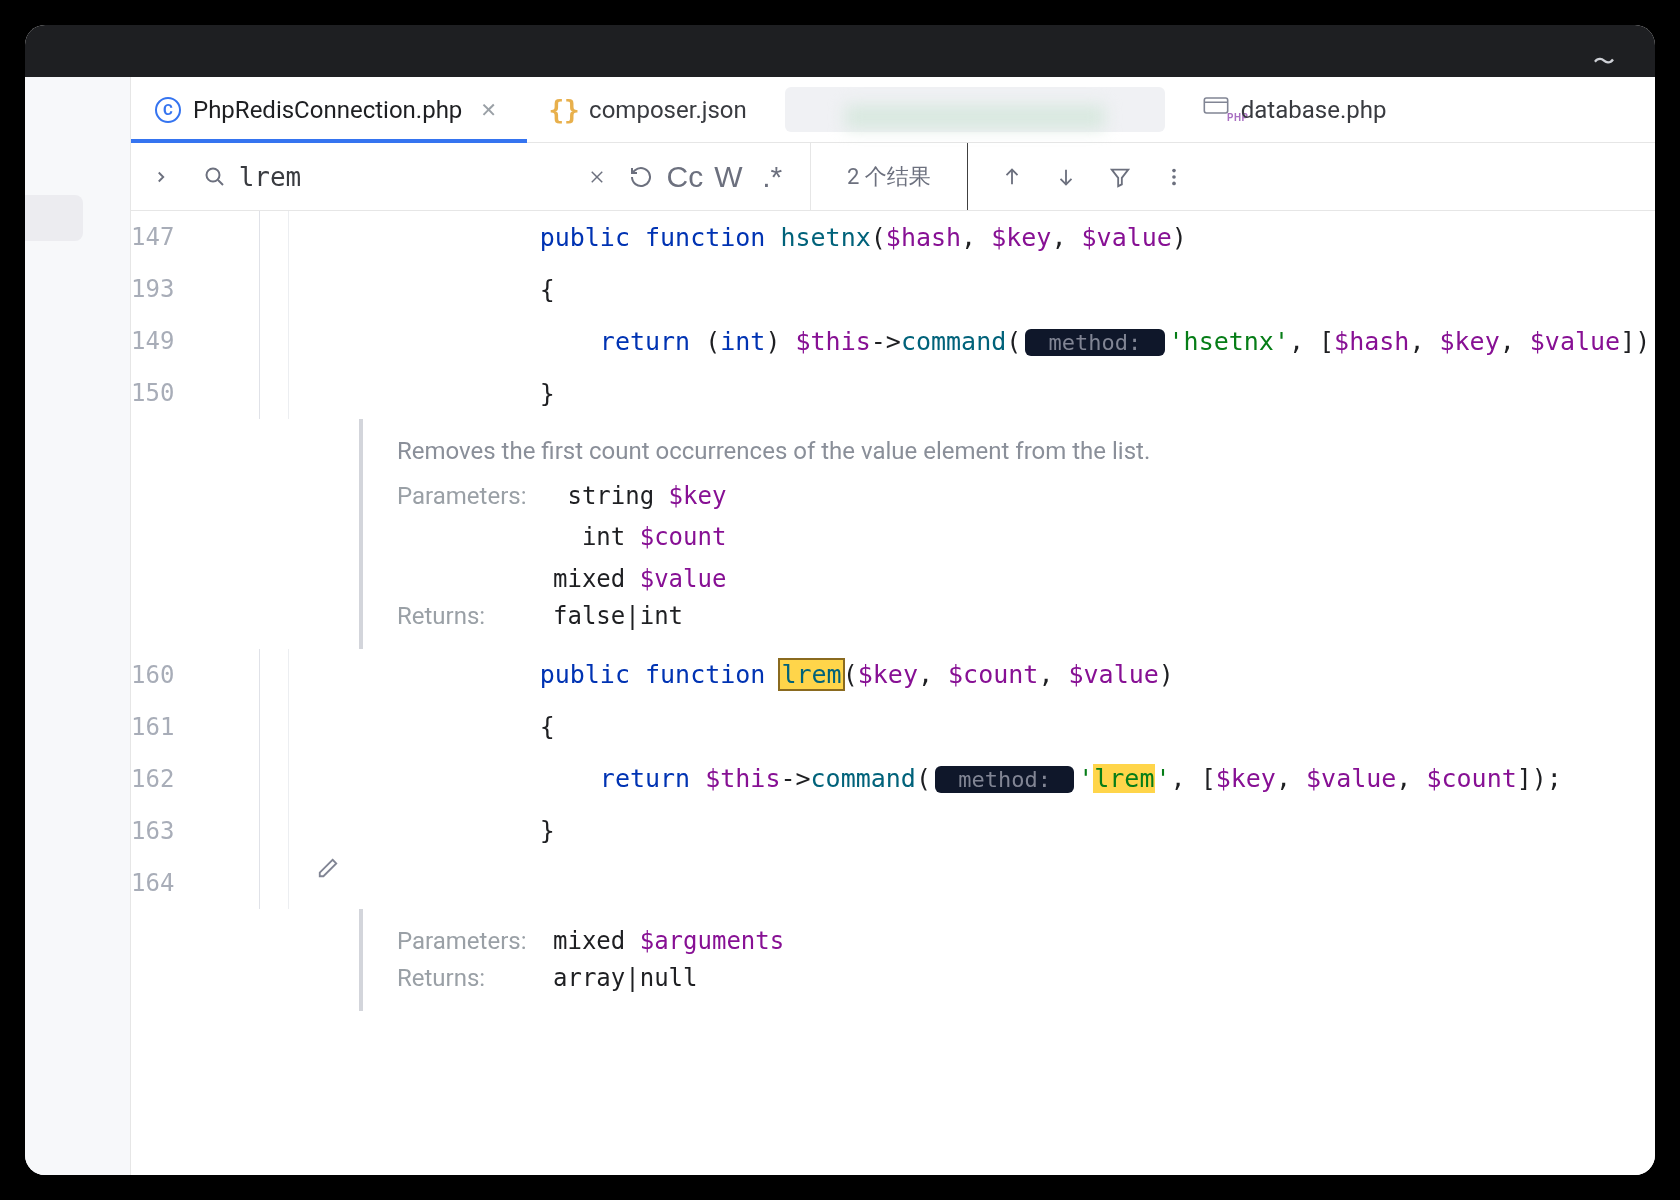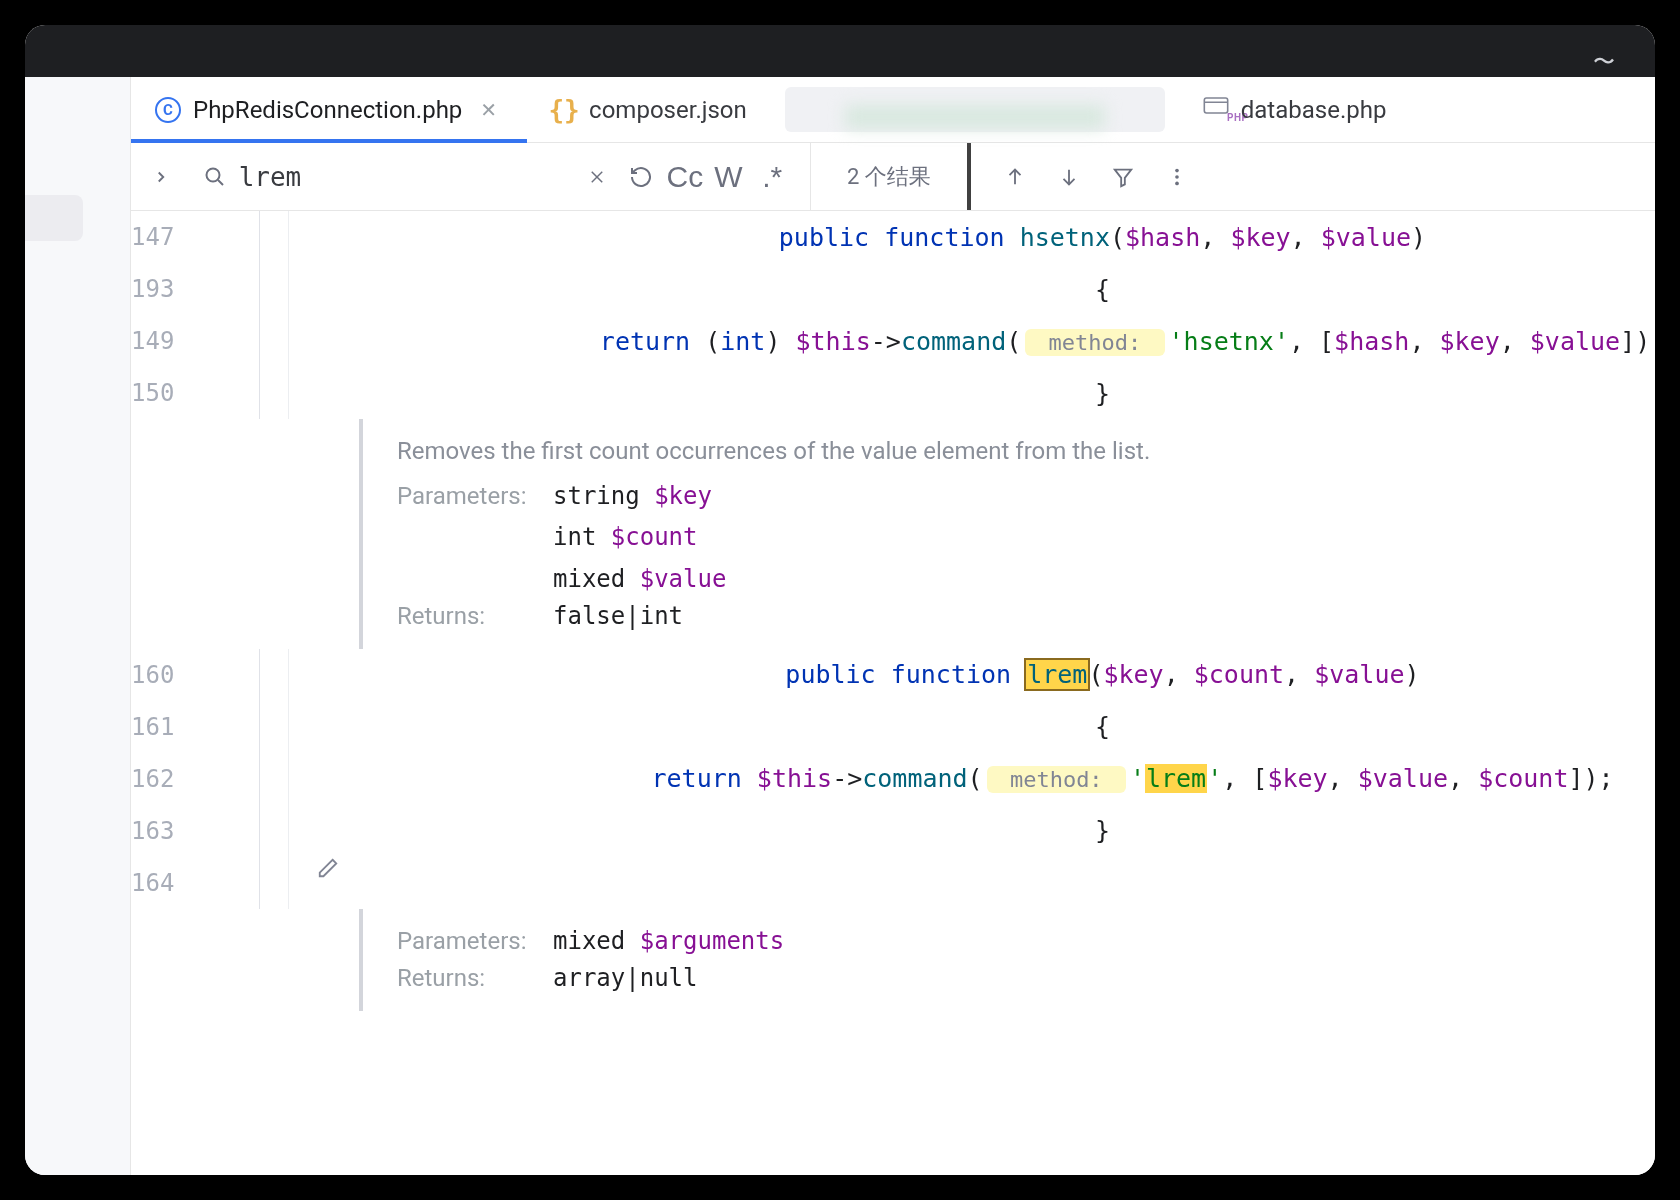--- a/index.html
+++ b/index.html
@@ -159,21 +159,21 @@
   .search-ctrl {
     width:44px;height:44px;display:flex;align-items:center;justify-content:center;
     color:#6c707e;font-size:22px;cursor:pointer;
   }
   .search-ctrl.txt { font-family:-apple-system,sans-serif;font-weight:500;font-size:30px; }
   .search-results-box {
     display:flex;align-items:center;
     gap: 24px;
     padding: 0 36px;
     height:100%;
-    border-right: 4px solid #404040;
+    border-right: 1px solid #404040;
   }
   .results-text { color:#6c707e;font-size:22px;white-space:nowrap; }
   .search-nav { display:flex;align-items:center;gap:10px;padding-left:22px; }
   .nav-btn {
     width:44px;height:44px;display:flex;align-items:center;justify-content:center;
     color:#6c707e;cursor:pointer;
   }
   
   .editor { flex:1; overflow:auto; background:#fff; display:flex; }
   .pencil {
@@ -183,49 +183,49 @@
   .line { display:flex; height:52px; align-items:center; }
   .ln {
     color:#a8adb8;font-family:ui-monospace,Menlo,Consolas,monospace;font-size:24px;
     width:110px;text-align:left;padding-right:24px;flex-shrink:0;
   }
   .lf { width:48px;flex-shrink:0;border-right:1px solid #eceef1;height:100%;position:relative; }
   .lf .vbar { position:absolute;left:18px;top:0;bottom:0;width:1px;background:#e0e2e8; }
   .lh { width:70px;flex-shrink:0;height:100%;position:relative; }
   .code {
     flex:1;font-family:ui-monospace,Menlo,Consolas,monospace;font-size:25px;
-    white-space:pre;color:#1e1f22;text-align:center;
+    white-space:pre;color:#1e1f22;
   }
   
   .kw { color:#0033b3; }
   .fn { color:#00627a; }
   .var { color:#871094; }
   .str { color:#067d17; }
   .punc { color:#1e1f22; }
   .hint {
-    background:#fef9c3;color:#818594;border-radius:6px;
+    background:#0f172a;color:#818594;border-radius:6px;
     padding:1px 10px;font-size:22px;margin:0 4px;
   }
   .hl {
     background:#ffd54a;padding:0 1px;
   }
   .hl.boxed { outline:2px solid #8a6a1f; }
   
   .docblock {
     margin-left: 228px;
     border-left: 4px solid #d3d5db;
     padding: 14px 0 14px 34px;
     color:#8a8f99;
     font-size:24px;
     line-height:1.55;
   }
   .db-desc { margin-bottom:8px;color:#8a8f99; }
   .db-row { display:flex;}
   .db-label { color:#9aa0a6;width:156px;flex-shrink:0; }
-  .db-vals { display:flex;flex-direction:column;gap:4px;font-family:ui-monospace,Menlo,Consolas,monospace;color:#393b40; }
+  .db-vals { display:flex;flex-direction:column;gap:4px;font-family:ui-monospace,Menlo,Consolas,monospace;color:#393b40;align-items:flex-end; }
   .db-type { color:#1e1f22; }
   .db-var { color:#871094; }
 </style>
 </head>
 <body>
 
 <div class="window">
   <div class="titlebar">
     <span class="titlebar-squiggle">〜</span>
   </div>

